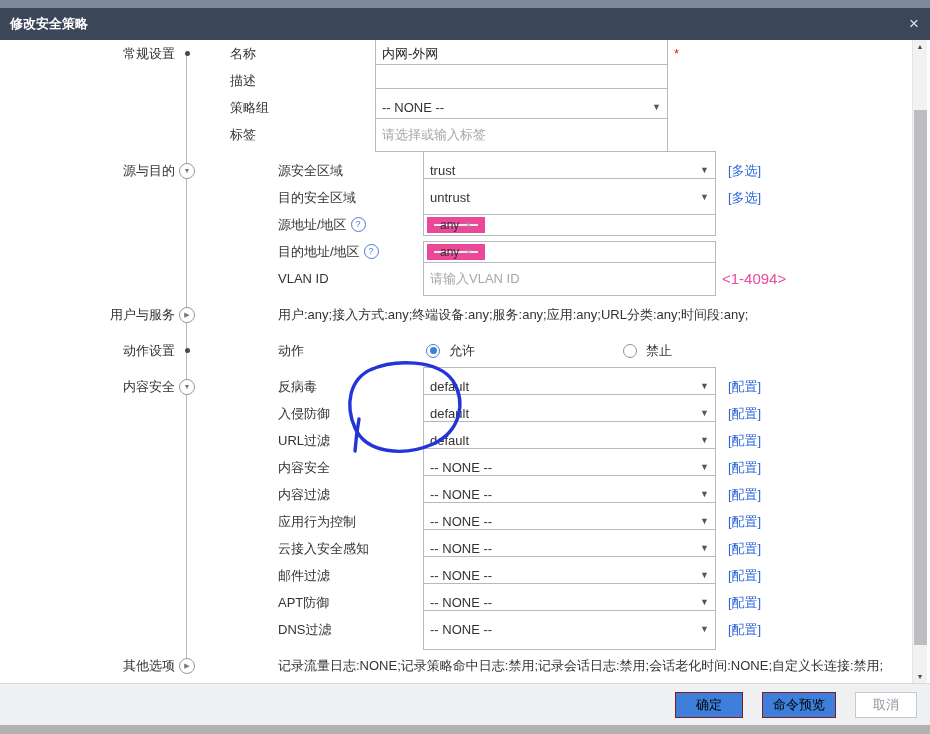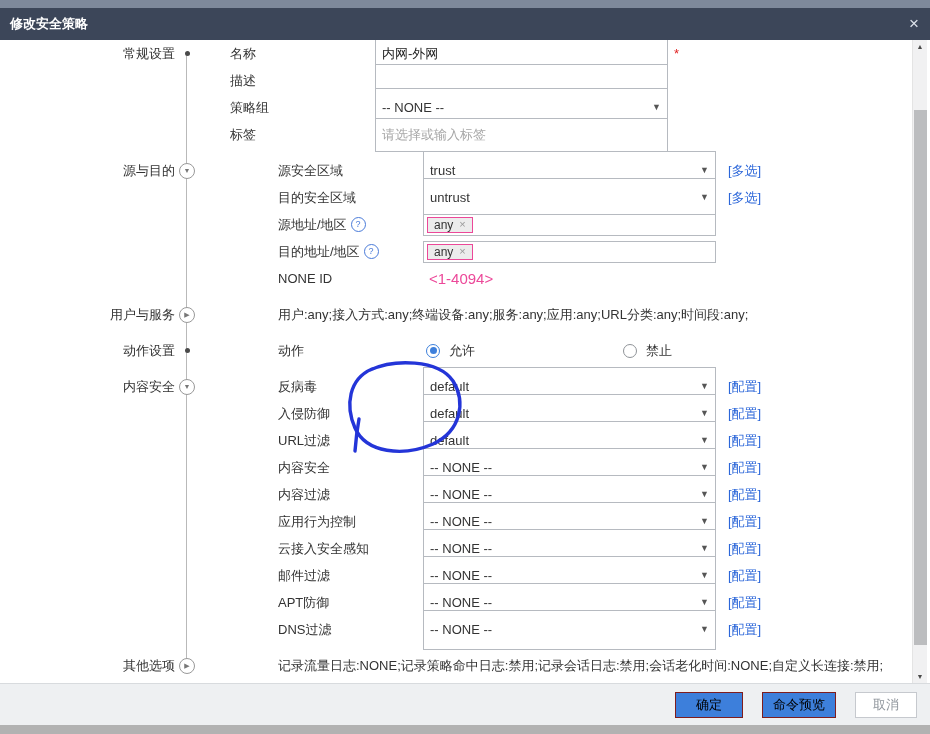--- a/index.html
+++ b/index.html
@@ -41,21 +41,21 @@
     width:293px;height:40px;box-sizing:border-box;border:1px solid #b6bac0;background:#fff;
     display:flex;align-items:center;padding:0 6px;cursor:pointer;flex:none;
   }
   .select-value{flex:1;font-size:13px;color:#333;}
   .dd-arrow{color:#555;font-size:9px;line-height:1;}
   .chipbox{
     width:293px;height:22px;box-sizing:border-box;border:1px solid #b6bac0;background:#fff;
     display:flex;align-items:center;padding:0 3px;flex:none;
   }
   .chip{
-    background:#ececec;border:1px solid #ec4899;height:16px;box-sizing:border-box;
+    background:#ececec;border:7px solid #ec4899;height:16px;box-sizing:border-box;
     display:inline-flex;align-items:center;gap:6px;padding:0 6px;font-size:12px;color:#333;
   }
   .chip-x{color:#9a9a9a;font-size:11px;cursor:pointer;line-height:1;}
   .link{color:#2b66d9;font-size:13px;margin-left:12px;cursor:pointer;text-decoration:none;white-space:nowrap;}
   .required{color:#e02020;margin-left:6px;font-size:13px;}
   .hint{font-size:15px;color:#ec4899;margin-left:6px;white-space:nowrap;}
   .help-icon{
     width:13px;height:13px;border:1px solid #4a7bd9;border-radius:50%;color:#4a7bd9;
     font-size:9px;display:inline-flex;align-items:center;justify-content:center;margin-left:4px;line-height:1;
   }
@@ -175,21 +175,22 @@
           <span class="help-icon">?</span>
         </span>
         <div class="chipbox">
           <span class="chip">
             <span>any</span>
             <span class="chip-x">×</span>
           </span>
         </div>
       </div>
       <div class="row">
-        <span class="flabel">NONE ID</span>
+        <span class="flabel">VLAN ID</span>
+        <input class="textbox" placeholder="请输入VLAN ID" style="">
         <span class="hint">&lt;1-4094&gt;</span>
       </div>
     </div>
   </div>
 
   <div class="group">
     <div class="gutter">
       <span class="sec-label">用户与服务</span>
       <span class="marker-col">
           <span class="circle-icon">▶</span>

